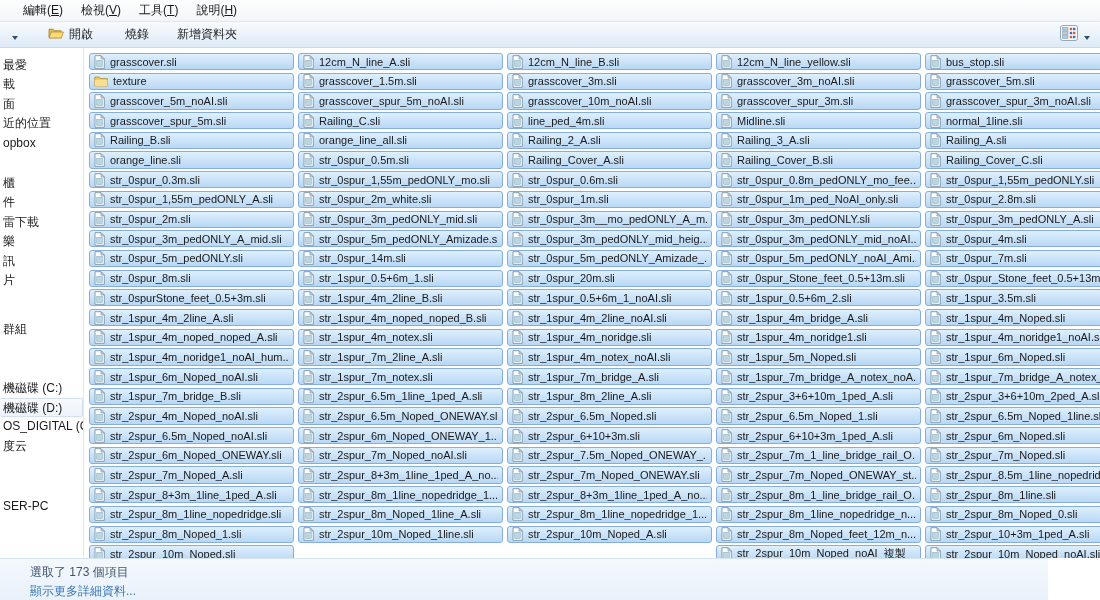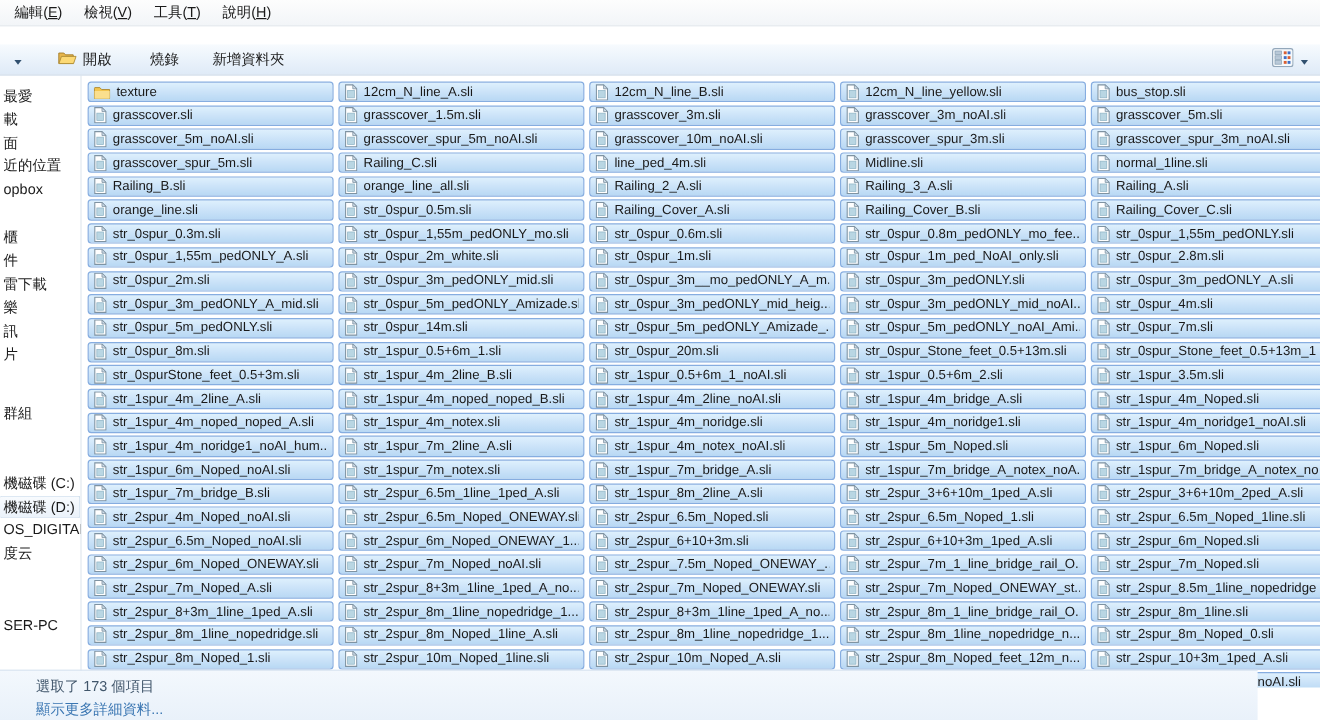--- a/index.html
+++ b/index.html
@@ -3,41 +3,41 @@
 <meta charset="utf-8">
 <title>Explorer</title>
 <style>
   * { box-sizing: border-box; margin: 0; padding: 0; }
   html,body { width:1100px; height:600px; overflow:hidden; }
   body { font-family:"Liberation Sans","DejaVu Sans",sans-serif; background:#fff; color:#1a1a1a; }
   .window { position:relative; width:1100px; height:600px; background:#fff; }
 
   
   .menubar { height:22px; background:linear-gradient(#fdfdfd,#f2f5f8); border-bottom:1px solid #e3e8ed;
-             display:flex; align-items:center; padding-left:3px; }
+             display:flex; align-items:center; padding-left:14px; }
   .menu-item { font-size:12px; padding:3px 9px; cursor:default; white-space:nowrap; }
   .menu-item u { text-decoration:underline; }
 
   
   .toolbar { height:26px; background:linear-gradient(#f7fbfe,#ebf3fb 48%,#dfeaf7);
-             border-bottom:1px solid #ccd9e8; display:flex; align-items:center; position:relative;margin-top:15px; }
+             border-bottom:1px solid #ccd9e8; display:flex; align-items:center; position:relative; }
   .caret { width:0; height:0; border-left:3.5px solid transparent; border-right:3.5px solid transparent;
            border-top:4px solid #31506f; display:inline-block; }
   .tb-partial { margin-left:9px; padding:4px 3px; }
   .tb-btn { display:flex; align-items:center; gap:5px; font-size:12px; color:#1e1e1e;
             background:none; border:none; padding:4px 7px; cursor:default; white-space:nowrap;
             font-family:inherit; }
   .tb-btn.open { margin-left:20px; }
   .tb-btn.burn { margin-left:18px; }
   .tb-btn.newfolder { margin-left:14px; }
   .tb-right { position:absolute; right:10px; top:0; height:26px; display:flex; align-items:center; gap:6px; }
 
   
   .main { display:flex; height:510px; }
-  .sidebar { width:68px; border-right:1px solid #e2e8ee; font-size:12px; overflow:hidden; flex:none; }
+  .sidebar { width:84px; border-right:1px solid #e2e8ee; font-size:12px; overflow:hidden; flex:none; }
   .side-group.g0 { margin-top:8px; }
   .side-group.g1 { margin-top:21px; }
   .side-group.g2 { margin-top:30px; }
   .side-group.g3 { margin-top:39px; }
   .side-group.g4 { margin-top:41px; }
   .side-item { height:19.4px; line-height:19.4px; padding-left:3px; white-space:nowrap; cursor:default; }
   .side-item.selected { background:linear-gradient(#f8fbfe,#ebf2fa); border:1px solid #d3e1ef;
                         border-left:none; border-radius:2px; }
 
   .content { flex:1; overflow:hidden; padding:5px 0 0 5px; display:flex; }
@@ -131,36 +131,36 @@
           <div class="side-item">度云</div>
         </div>
         <div class="side-group g4">
           <div class="side-item">SER-PC</div>
         </div>
       </div>
     <div class="content">
         <div class="file-col">
           <div class="file-item">
             <span class="icon">
+              <svg width="11" height="14" viewBox="0 0 11 14">
+                <path d="M1 0.7 H7 L10.3 4 V13.3 H1z" fill="#ffffff" stroke="#7f93a2" stroke-width="0.9"></path>
+                <path d="M7 0.7 L10.3 4 H7z" fill="#cfdde8" stroke="#7f93a2" stroke-width="0.7"></path>
+                <rect x="2.7" y="5.3" width="5.6" height="6.2" fill="#b9d6e3" stroke="#8fb4c6" stroke-width="0.6"></rect>
+              </svg>
+            </span>
+            <span class="label">grasscover.sli</span>
+          </div>
+          <div class="file-item">
+            <span class="icon">
               <svg width="14" height="12" viewBox="0 0 14 12">
                 <path d="M1 2 h4.2 l1.5 1.6 H13.4 V11 H0.7 V2.6z" fill="#f3c64f" stroke="#b08d35" stroke-width="0.8"></path>
                 <path d="M0.8 4.8 H13.4 V10.6 a0.6 0.6 0 0 1 -0.6 0.6 H1.4 a0.6 0.6 0 0 1 -0.6 -0.6z" fill="#fadf8e"></path>
               </svg>
             </span>
             <span class="label">texture</span>
-          </div>
-          <div class="file-item">
-            <span class="icon">
-              <svg width="11" height="14" viewBox="0 0 11 14">
-                <path d="M1 0.7 H7 L10.3 4 V13.3 H1z" fill="#ffffff" stroke="#7f93a2" stroke-width="0.9"></path>
-                <path d="M7 0.7 L10.3 4 H7z" fill="#cfdde8" stroke="#7f93a2" stroke-width="0.7"></path>
-                <rect x="2.7" y="5.3" width="5.6" height="6.2" fill="#b9d6e3" stroke="#8fb4c6" stroke-width="0.6"></rect>
-              </svg>
-            </span>
-            <span class="label">grasscover.sli</span>
           </div>
           <div class="file-item">
             <span class="icon">
               <svg width="11" height="14" viewBox="0 0 11 14">
                 <path d="M1 0.7 H7 L10.3 4 V13.3 H1z" fill="#ffffff" stroke="#7f93a2" stroke-width="0.9"></path>
                 <path d="M7 0.7 L10.3 4 H7z" fill="#cfdde8" stroke="#7f93a2" stroke-width="0.7"></path>
                 <rect x="2.7" y="5.3" width="5.6" height="6.2" fill="#b9d6e3" stroke="#8fb4c6" stroke-width="0.6"></rect>
               </svg>
             </span>
             <span class="label">grasscover_5m_noAI.sli</span>

